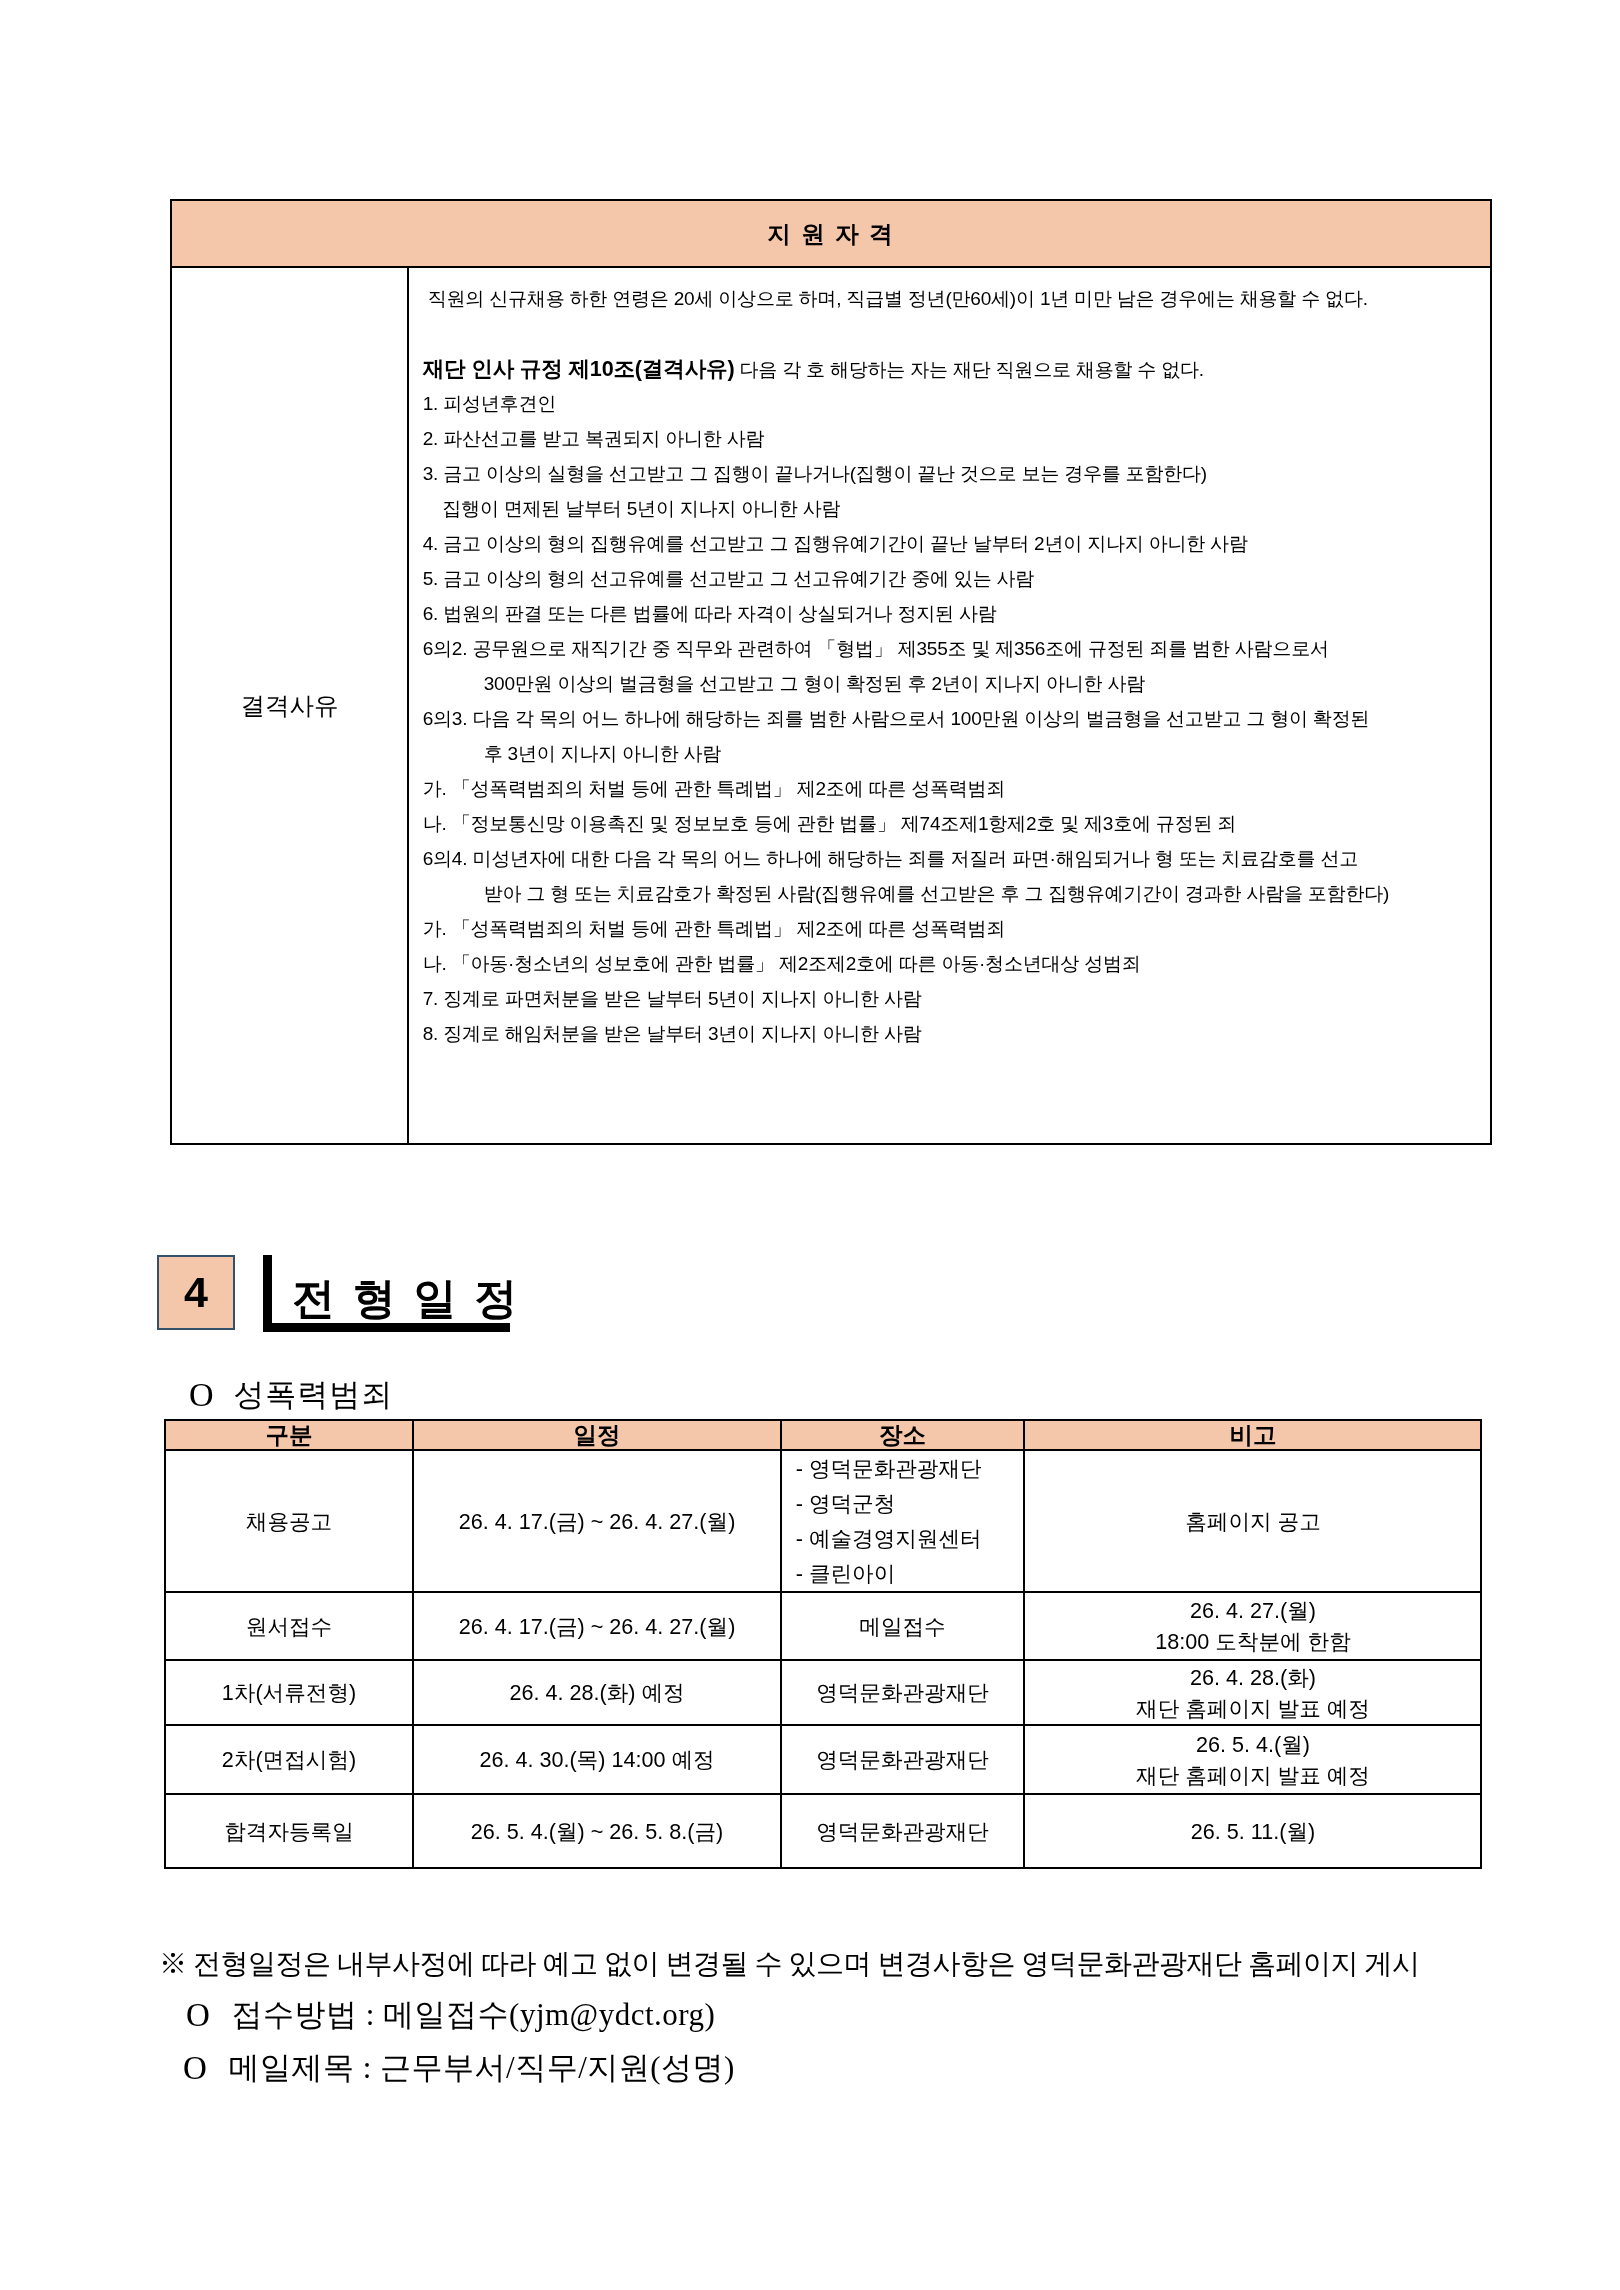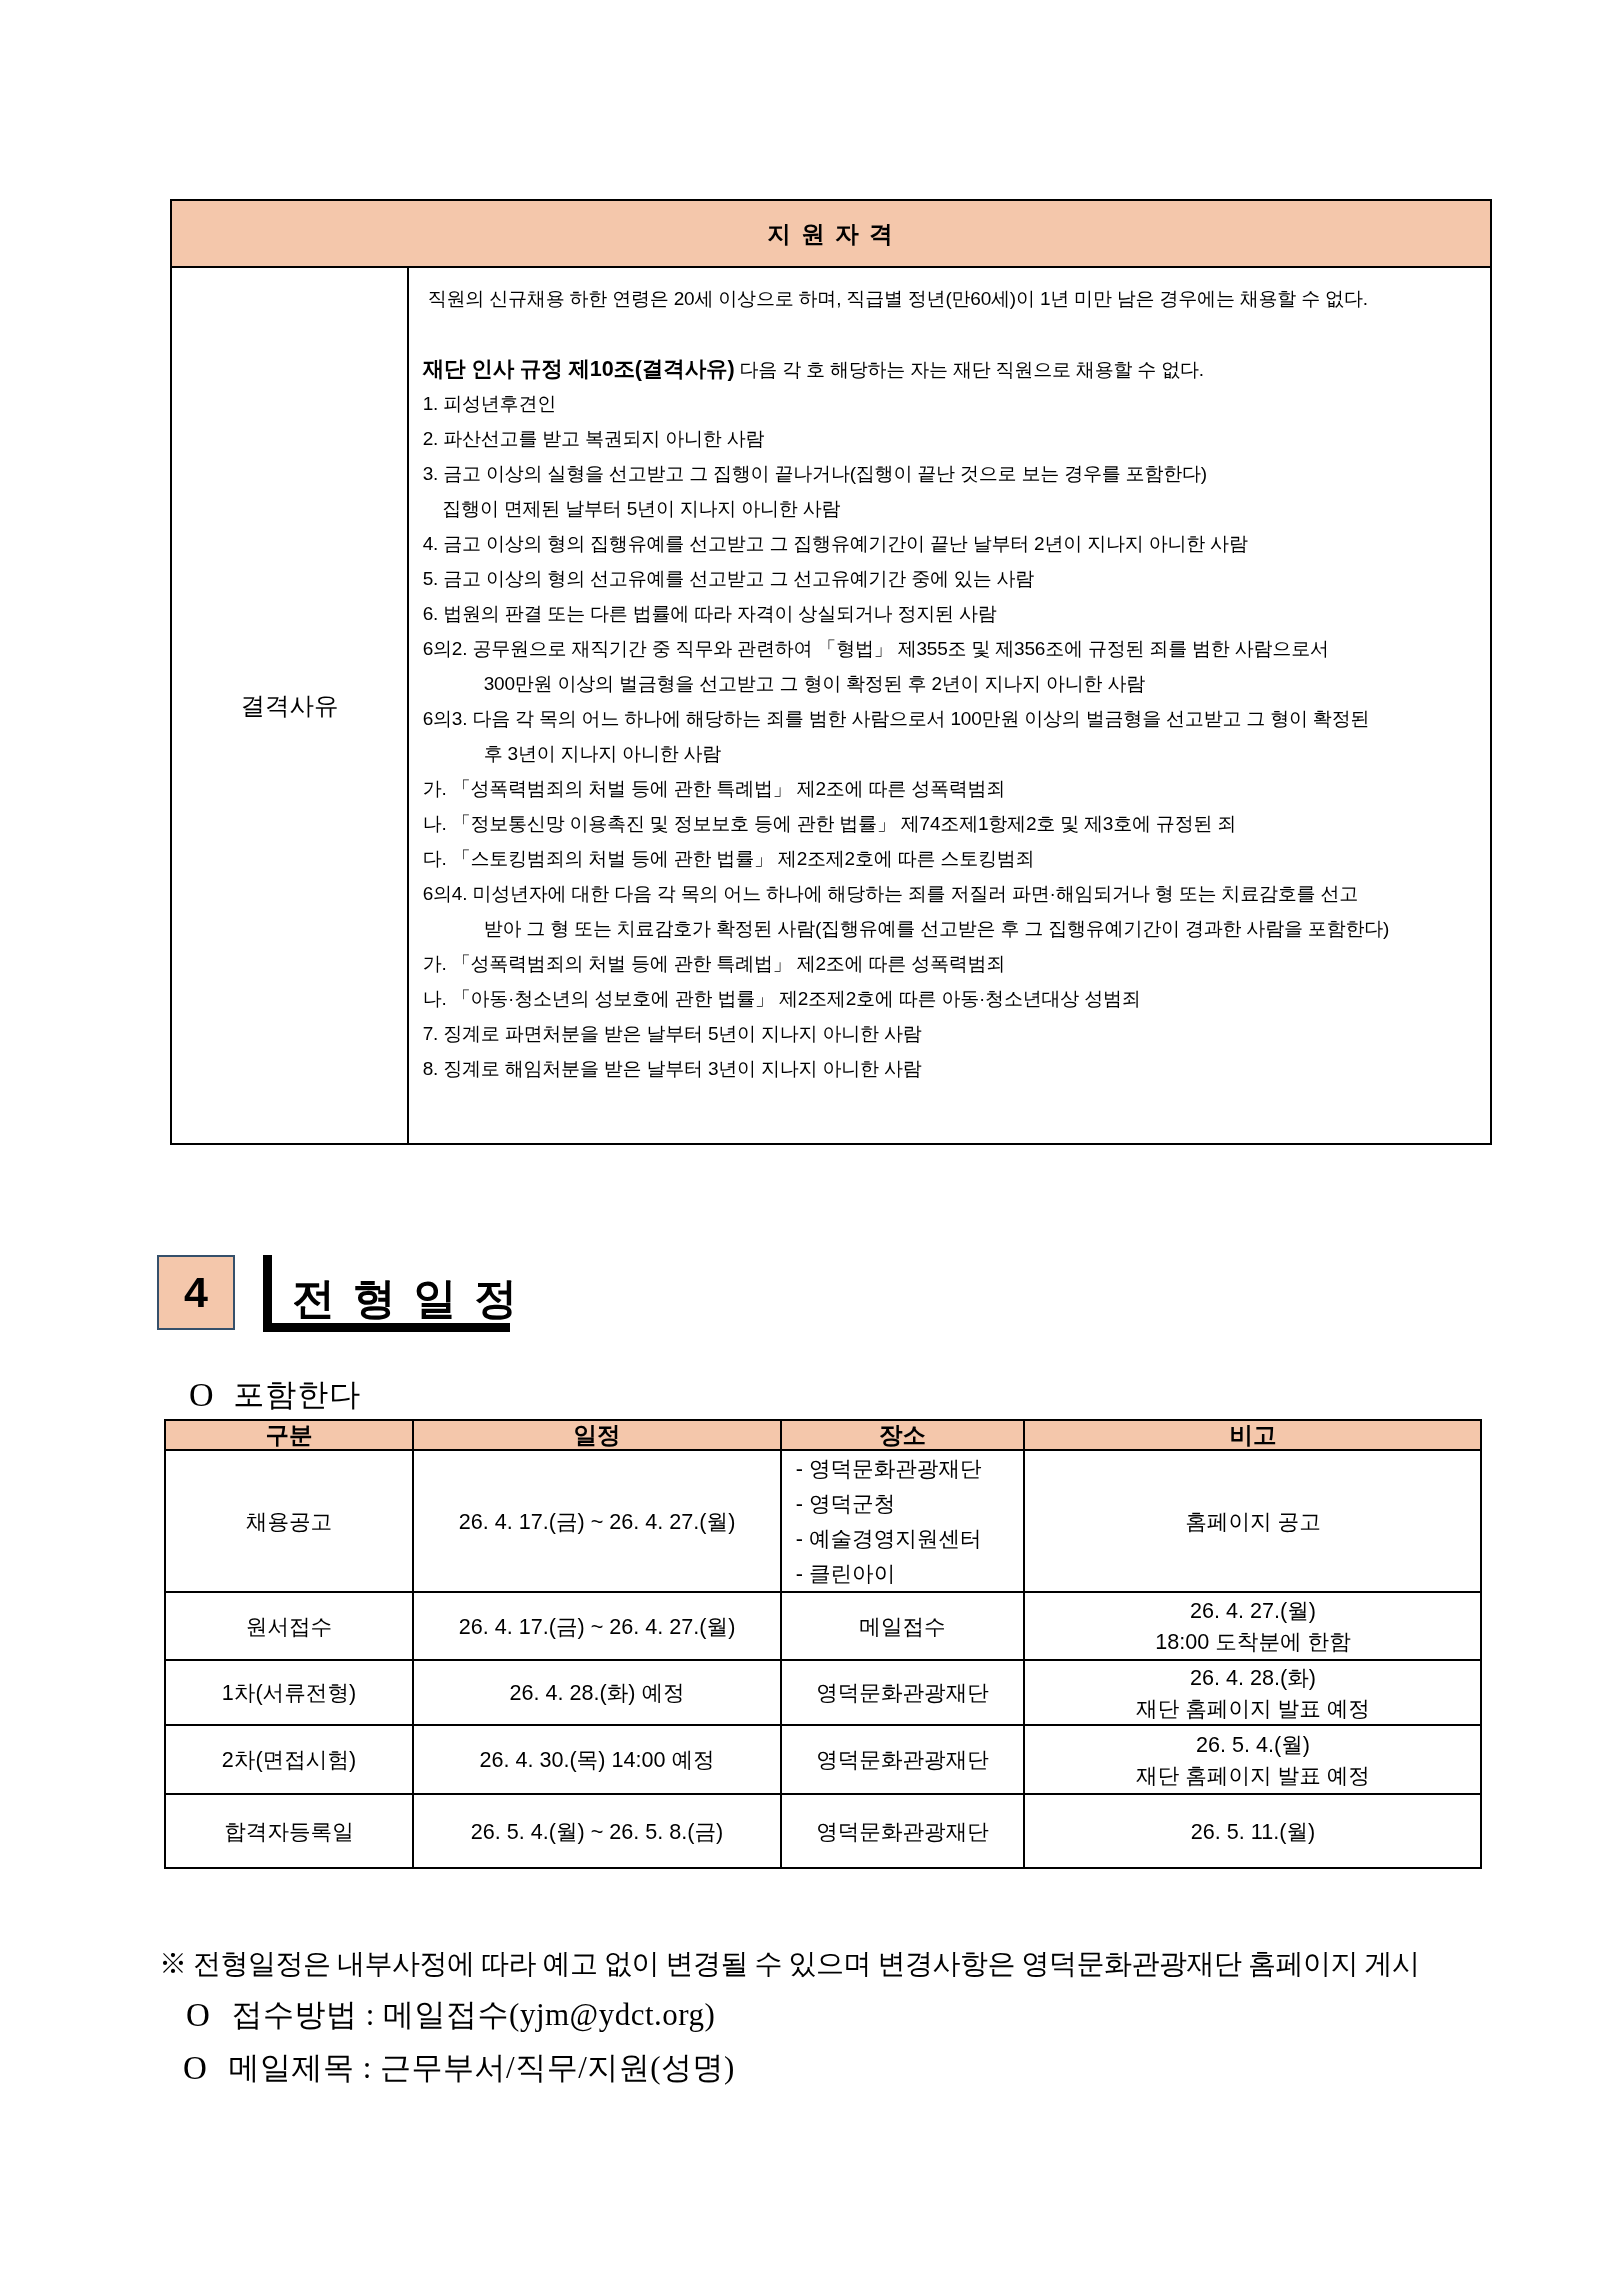--- a/index.html
+++ b/index.html
@@ -84,42 +84,41 @@
             <div class="line ind1">집행이 면제된 날부터 5년이 지나지 아니한 사람</div>
             <div class="line">4. 금고 이상의 형의 집행유예를 선고받고 그 집행유예기간이 끝난 날부터 2년이 지나지 아니한 사람</div>
             <div class="line">5. 금고 이상의 형의 선고유예를 선고받고 그 선고유예기간 중에 있는 사람</div>
             <div class="line">6. 법원의 판결 또는 다른 법률에 따라 자격이 상실되거나 정지된 사람</div>
             <div class="line">6의2. 공무원으로 재직기간 중 직무와 관련하여 「형법」 제355조 및 제356조에 규정된 죄를 범한 사람으로서</div>
             <div class="line ind2">300만원 이상의 벌금형을 선고받고 그 형이 확정된 후 2년이 지나지 아니한 사람</div>
             <div class="line">6의3. 다음 각 목의 어느 하나에 해당하는 죄를 범한 사람으로서 100만원 이상의 벌금형을 선고받고 그 형이 확정된</div>
             <div class="line ind2">후 3년이 지나지 아니한 사람</div>
             <div class="line">가. 「성폭력범죄의 처벌 등에 관한 특례법」 제2조에 따른 성폭력범죄</div>
             <div class="line">나. 「정보통신망 이용촉진 및 정보보호 등에 관한 법률」 제74조제1항제2호 및 제3호에 규정된 죄</div>
-            <div class="line">다. 「스토킹범죄의 처벌 등에 관한 법률」 제2조제2호에 따른 스토킹범죄</div>
             <div class="line">6의4. 미성년자에 대한 다음 각 목의 어느 하나에 해당하는 죄를 저질러 파면·해임되거나 형 또는 치료감호를 선고</div>
             <div class="line ind2">받아 그 형 또는 치료감호가 확정된 사람(집행유예를 선고받은 후 그 집행유예기간이 경과한 사람을 포함한다)</div>
             <div class="line">가. 「성폭력범죄의 처벌 등에 관한 특례법」 제2조에 따른 성폭력범죄</div>
             <div class="line">나. 「아동·청소년의 성보호에 관한 법률」 제2조제2호에 따른 아동·청소년대상 성범죄</div>
             <div class="line">7. 징계로 파면처분을 받은 날부터 5년이 지나지 아니한 사람</div>
             <div class="line">8. 징계로 해임처분을 받은 날부터 3년이 지나지 아니한 사람</div>
           </div>
       </div>
     </div>
   </div>
 
   <div class="abs sec-numbox" style="background: rgb(244, 199, 171); border-color: rgb(53, 80, 107);">
     <span>4</span>
   </div>
   <div class="abs sec-vbar"></div>
   <div class="abs sec-hbar"></div>
   <div class="abs sec-title">전 형 일 정</div>
 
   <div class="abs sub-line serif">
     <span class="sub-bullet">O</span>
-    <span class="sub-text">포함한다</span>
+    <span class="sub-text">성폭력범죄</span>
   </div>
 
   <div class="abs sched-table">
     <div class="srow sh bb" id="sched-header" style="background: rgb(244, 199, 171);">
         <div class="sc brd">구분</div>
         <div class="sc brd">일정</div>
         <div class="sc brd">장소</div>
         <div class="sc">비고</div>
       </div>
     <div id="sched-body">

